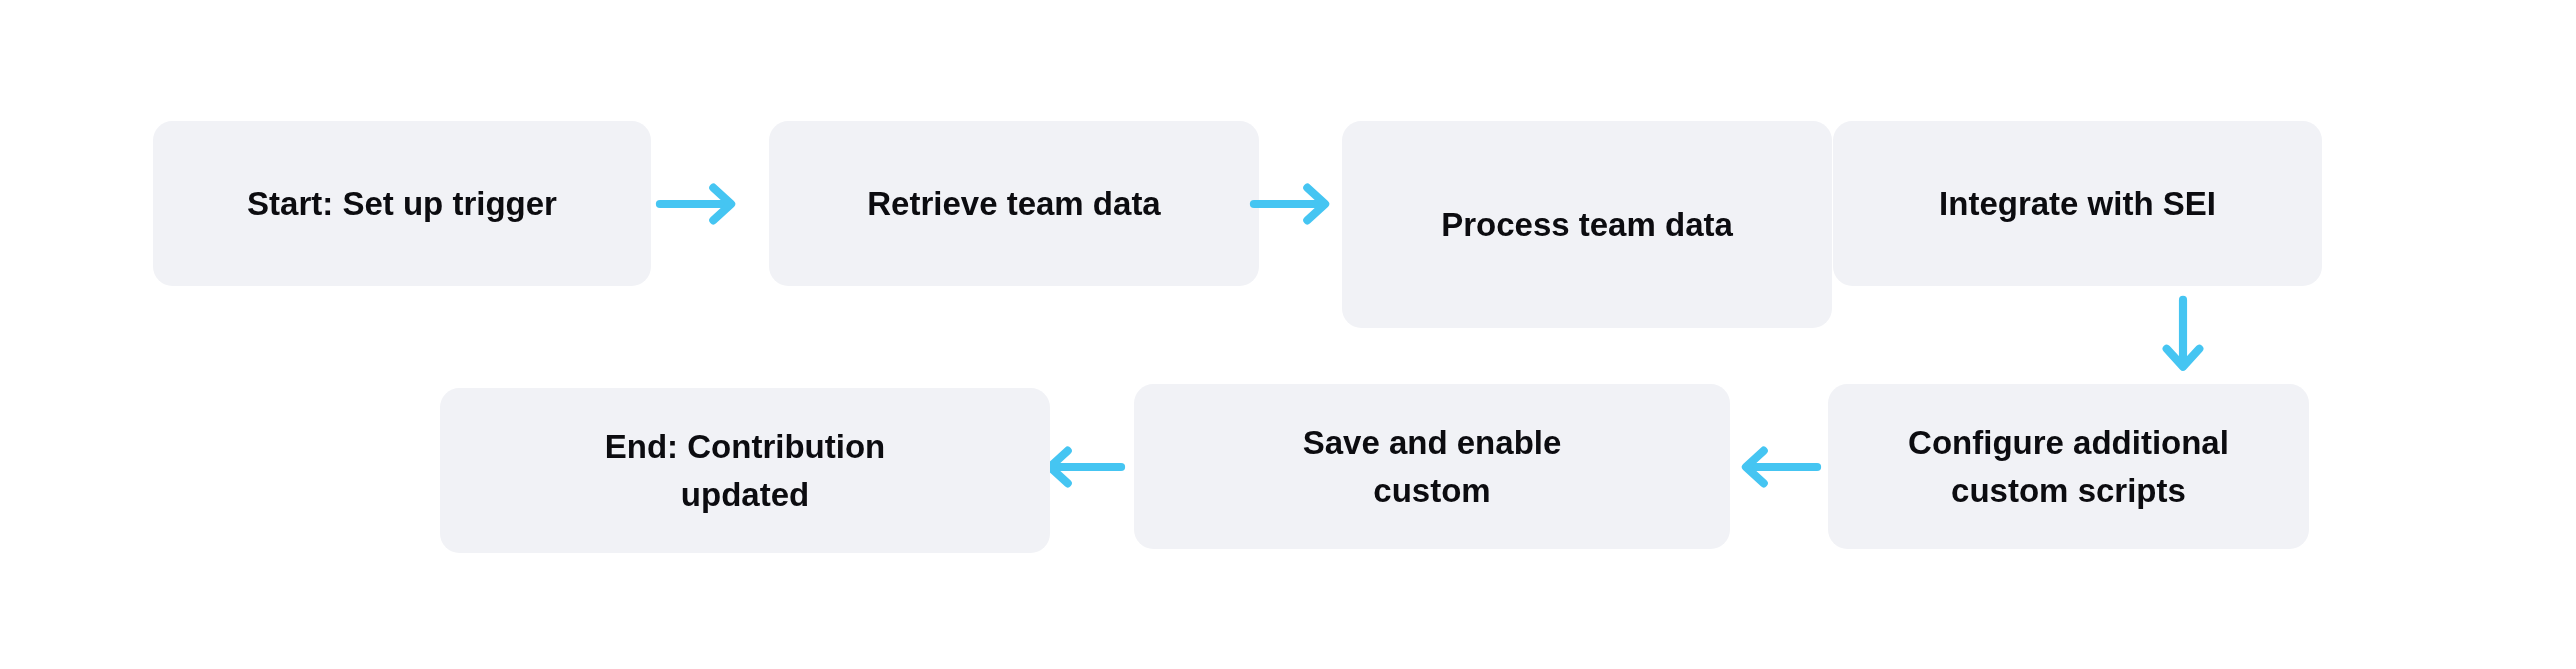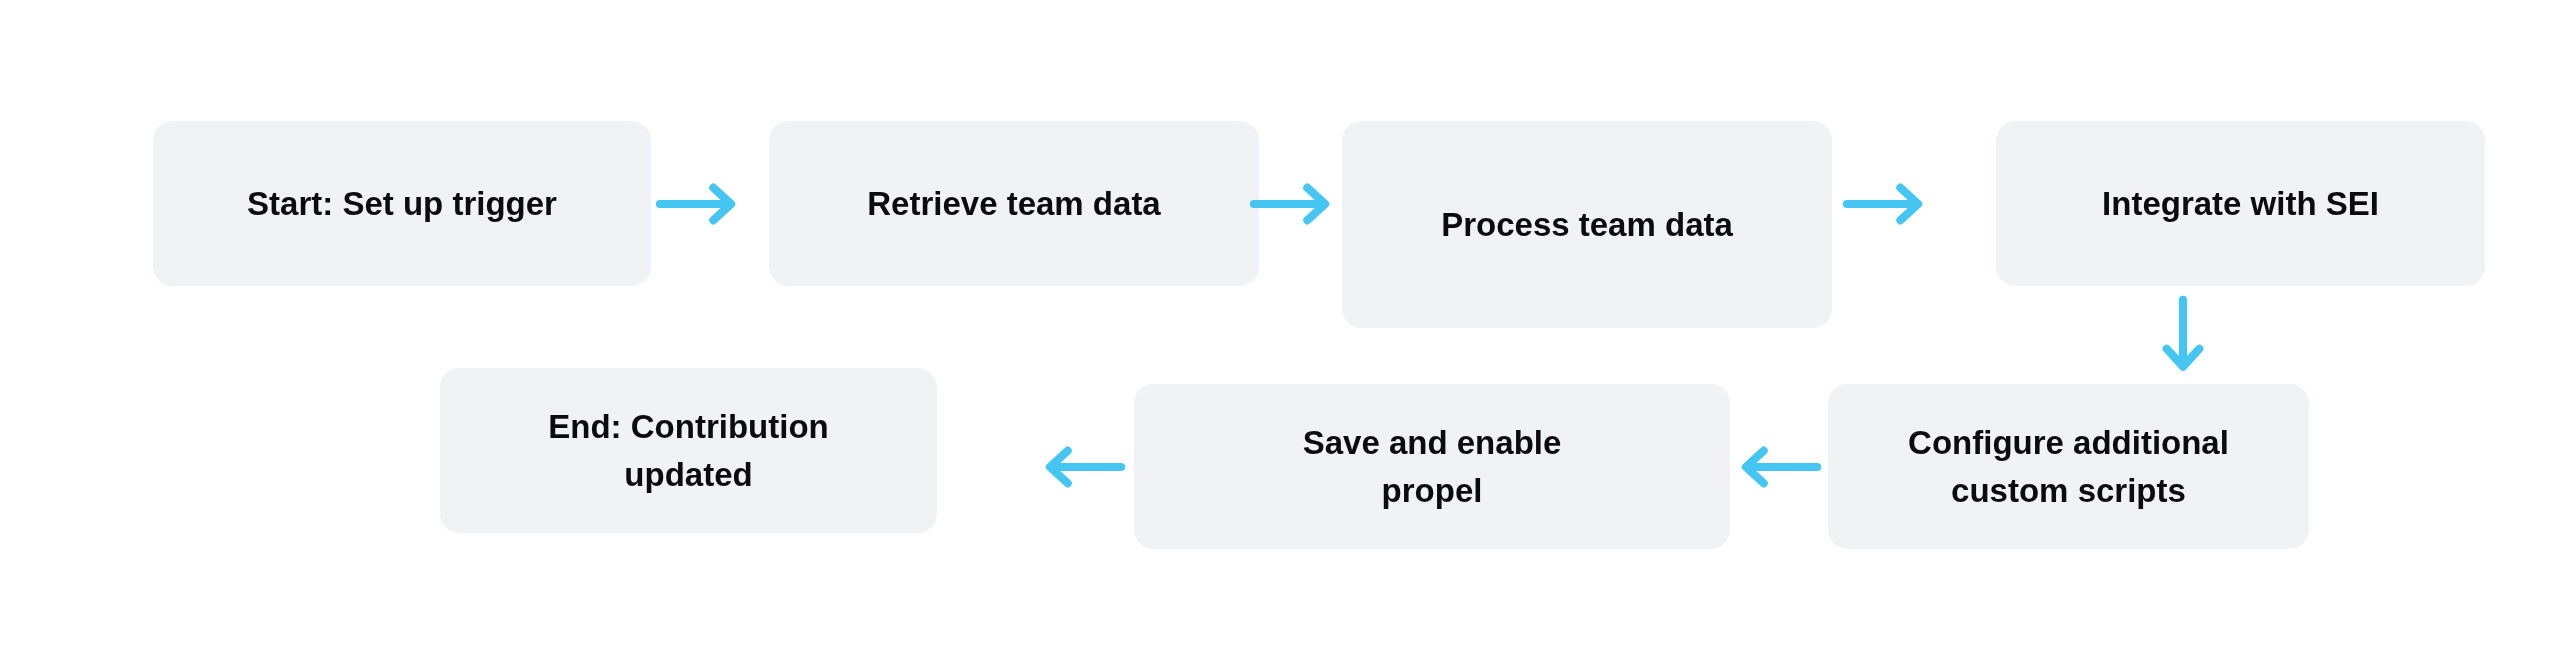--- a/index.html
+++ b/index.html
@@ -39,24 +39,24 @@
     stroke: var(--arrow, #45c5f2);
     stroke-width: 11;
     fill: none;
     stroke-linecap: round;
     stroke-linejoin: round;
   }
   
   #n-start     { left: 153px;  top: 121px; width: 498px; height: 165px; }
   #n-retrieve  { left: 769px; top: 121px; width: 490px; height: 165px; }
   #n-process   { left: 1342px; top: 121px; width: 490px; height: 207px; }
-  #n-integrate { left: 1996px; top: 121px; width: 489px; height: 165px; }
+  #n-integrate { left: 1833px; top: 121px; width: 489px; height: 165px; }
   #n-configure { left: 1828px; top: 384px; width: 481px; height: 165px; }
   #n-save      { left: 1134px; top: 384px; width: 596px; height: 165px; }
-  #n-end       { left: 440px;  top: 368px; width: 497px; height: 165px; }
+  #n-end       { left: 440px;  top: 388px; width: 610px; height: 165px; }
   
   #a-1 { left: 654px;  top: 180px; width: 89px; height: 48px; }
   #a-2 { left: 1248px; top: 180px; width: 89px; height: 48px; }
   #a-3 { left: 1841px; top: 180px; width: 89px; height: 48px; }
   #a-4 { left: 2159px; top: 294px; width: 48px;  height: 83px; }
   #a-5 { left: 1740px; top: 443px; width: 83px; height: 48px; }
   #a-6 { left: 1044px; top: 443px; width: 83px; height: 48px; }
 </style>
 </head>
 <body>
@@ -93,21 +93,21 @@
 
   <div class="node" id="n-configure">Configure additional
 custom scripts</div>
 
   <svg class="arrow" id="a-5" viewBox="0 0 112 64">
     <line x1="104" y1="32" x2="10" y2="32"></line>
     <polyline points="32,10 8,32 32,54"></polyline>
   </svg>
 
   <div class="node" id="n-save">Save and enable
-propel</div>
+custom</div>
 
   <svg class="arrow" id="a-6" viewBox="0 0 112 64">
     <line x1="104" y1="32" x2="10" y2="32"></line>
     <polyline points="32,10 8,32 32,54"></polyline>
   </svg>
 
   <div class="node" id="n-end">End: Contribution
 updated</div>
 
 </div>

